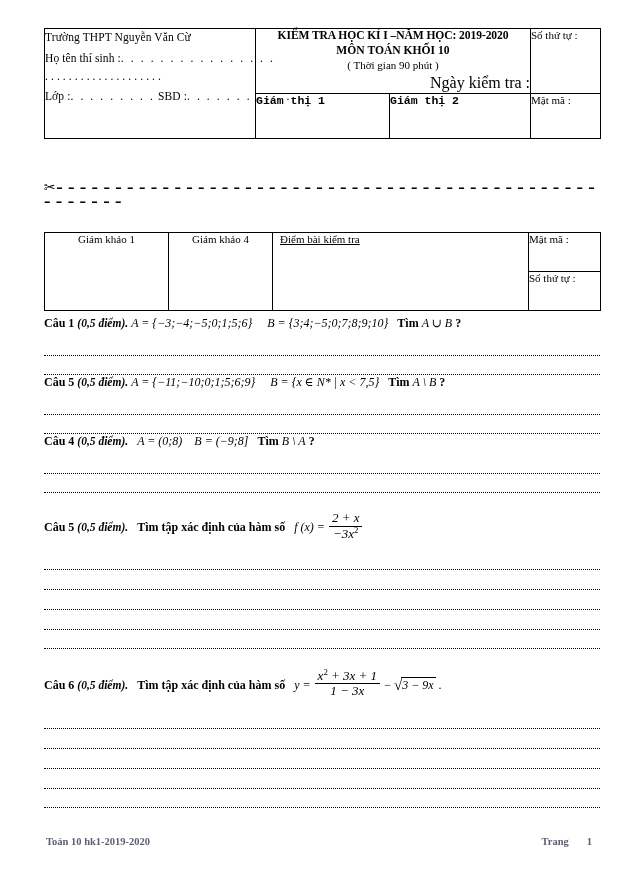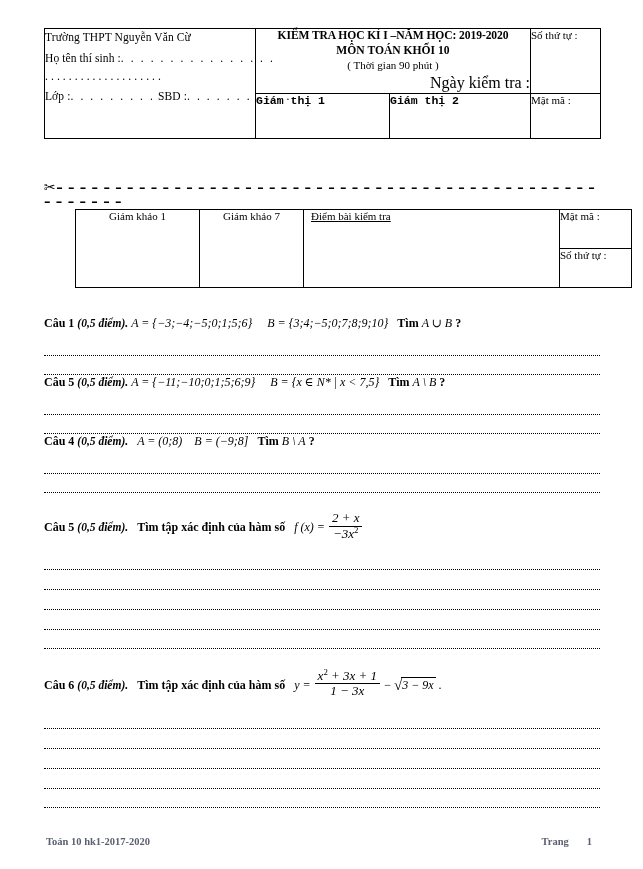--- a/index.html
+++ b/index.html
@@ -112,26 +112,25 @@
     word-break: break-all;
     color: #000;
   }
   .cutline .scis {
     font-size: 14px;
   }
 
   
   .grader-table {
     position: absolute;
-    top: 209px;
+    top: 232px;
     left: 0;
     width: 556px;
     border-collapse: collapse;
     table-layout: fixed;
-    margin-left: 31px;
   }
   .grader-table td {
     border: 1px solid #000;
     vertical-align: top;
     padding: 0;
     font-size: 11px;
   }
   .gk-cell {
     text-align: center;
     padding: 5px 3px 0 3px;
@@ -313,21 +312,21 @@
       <col style="width:104px">
       <col style="width:256px">
       <col style="width:72px">
     </colgroup>
     <tbody>
         <tr>
       <td class="gk-cell" rowspan="2">
         <span>Giám khảo 1</span>
       </td>
       <td class="gk-cell" rowspan="2">
-        <span>Giám khảo 7</span>
+        <span>Giám khảo 4</span>
       </td>
       <td class="gk-cell left-al" rowspan="2">
         <span>Điểm bài kiểm tra</span>
       </td>
       <td class="mm-cell">
         <span>Mật mã   :</span>
       </td>
     </tr>
     <tr>
       <td class="mm-cell">
@@ -439,17 +438,17 @@
         <div class="ans-line"></div>
         <div class="ans-line"></div>
         <div class="ans-line"></div>
       </div>
     </div>
 
   </div>
 </div>
 
 <div class="footer">
-  <span>Toán 10 hk1-2017-2020</span>
+  <span>Toán 10 hk1-2019-2020</span>
   <span class="page-no">
     <span class="lbl">Trang</span><span>1</span>
   </span>
 </div>
 
 </body></html>

